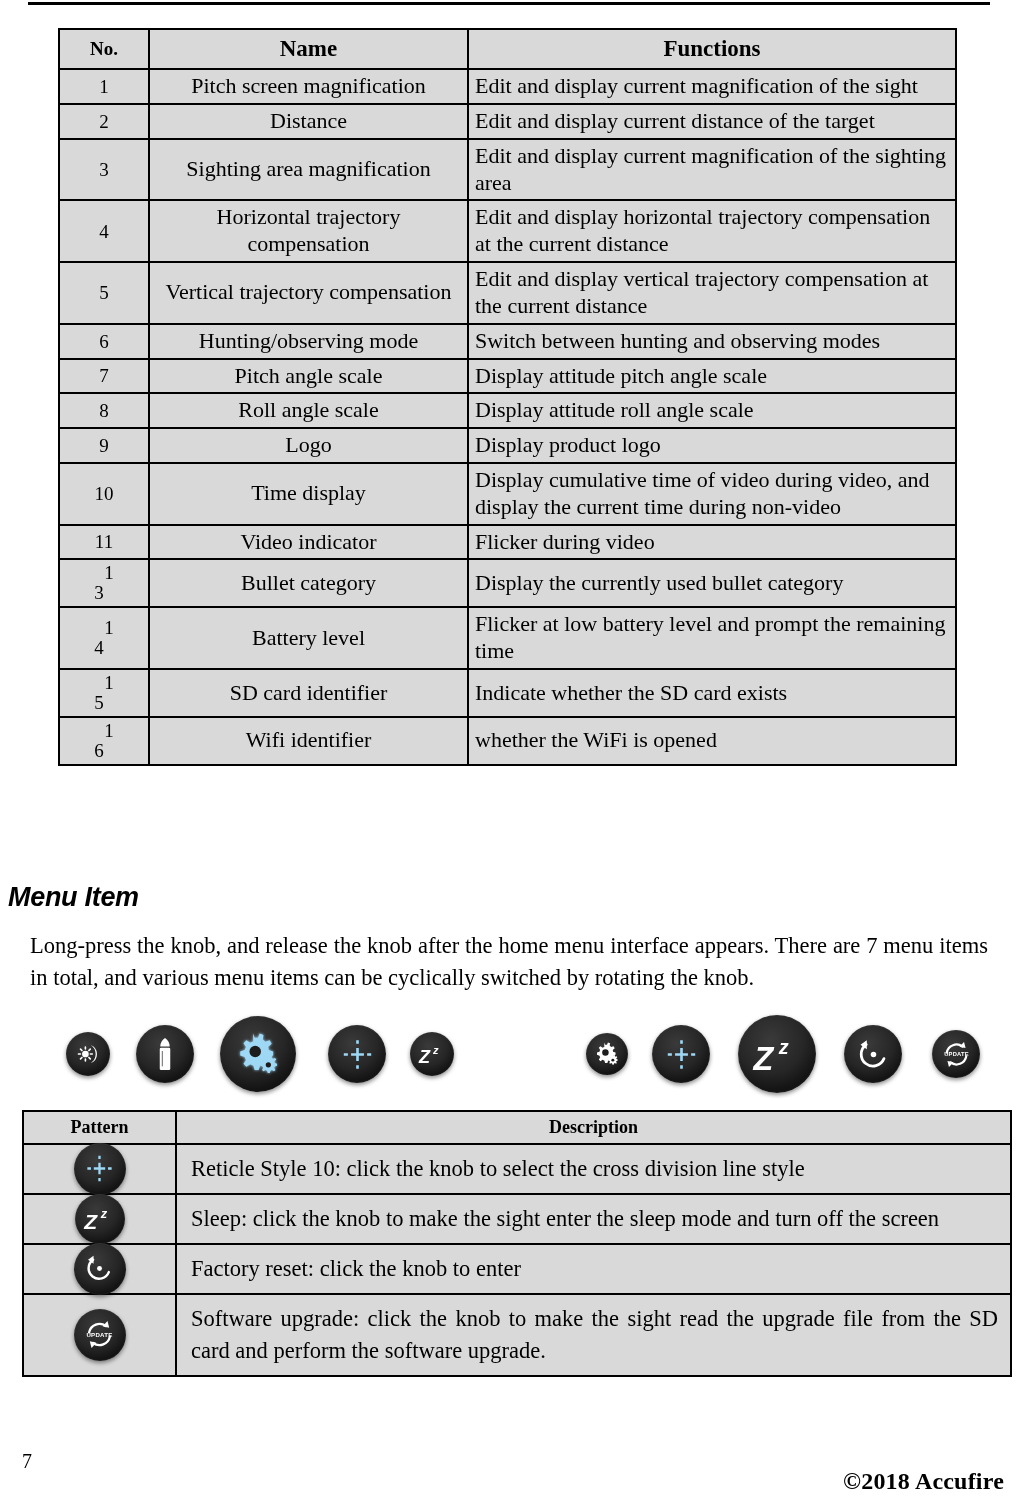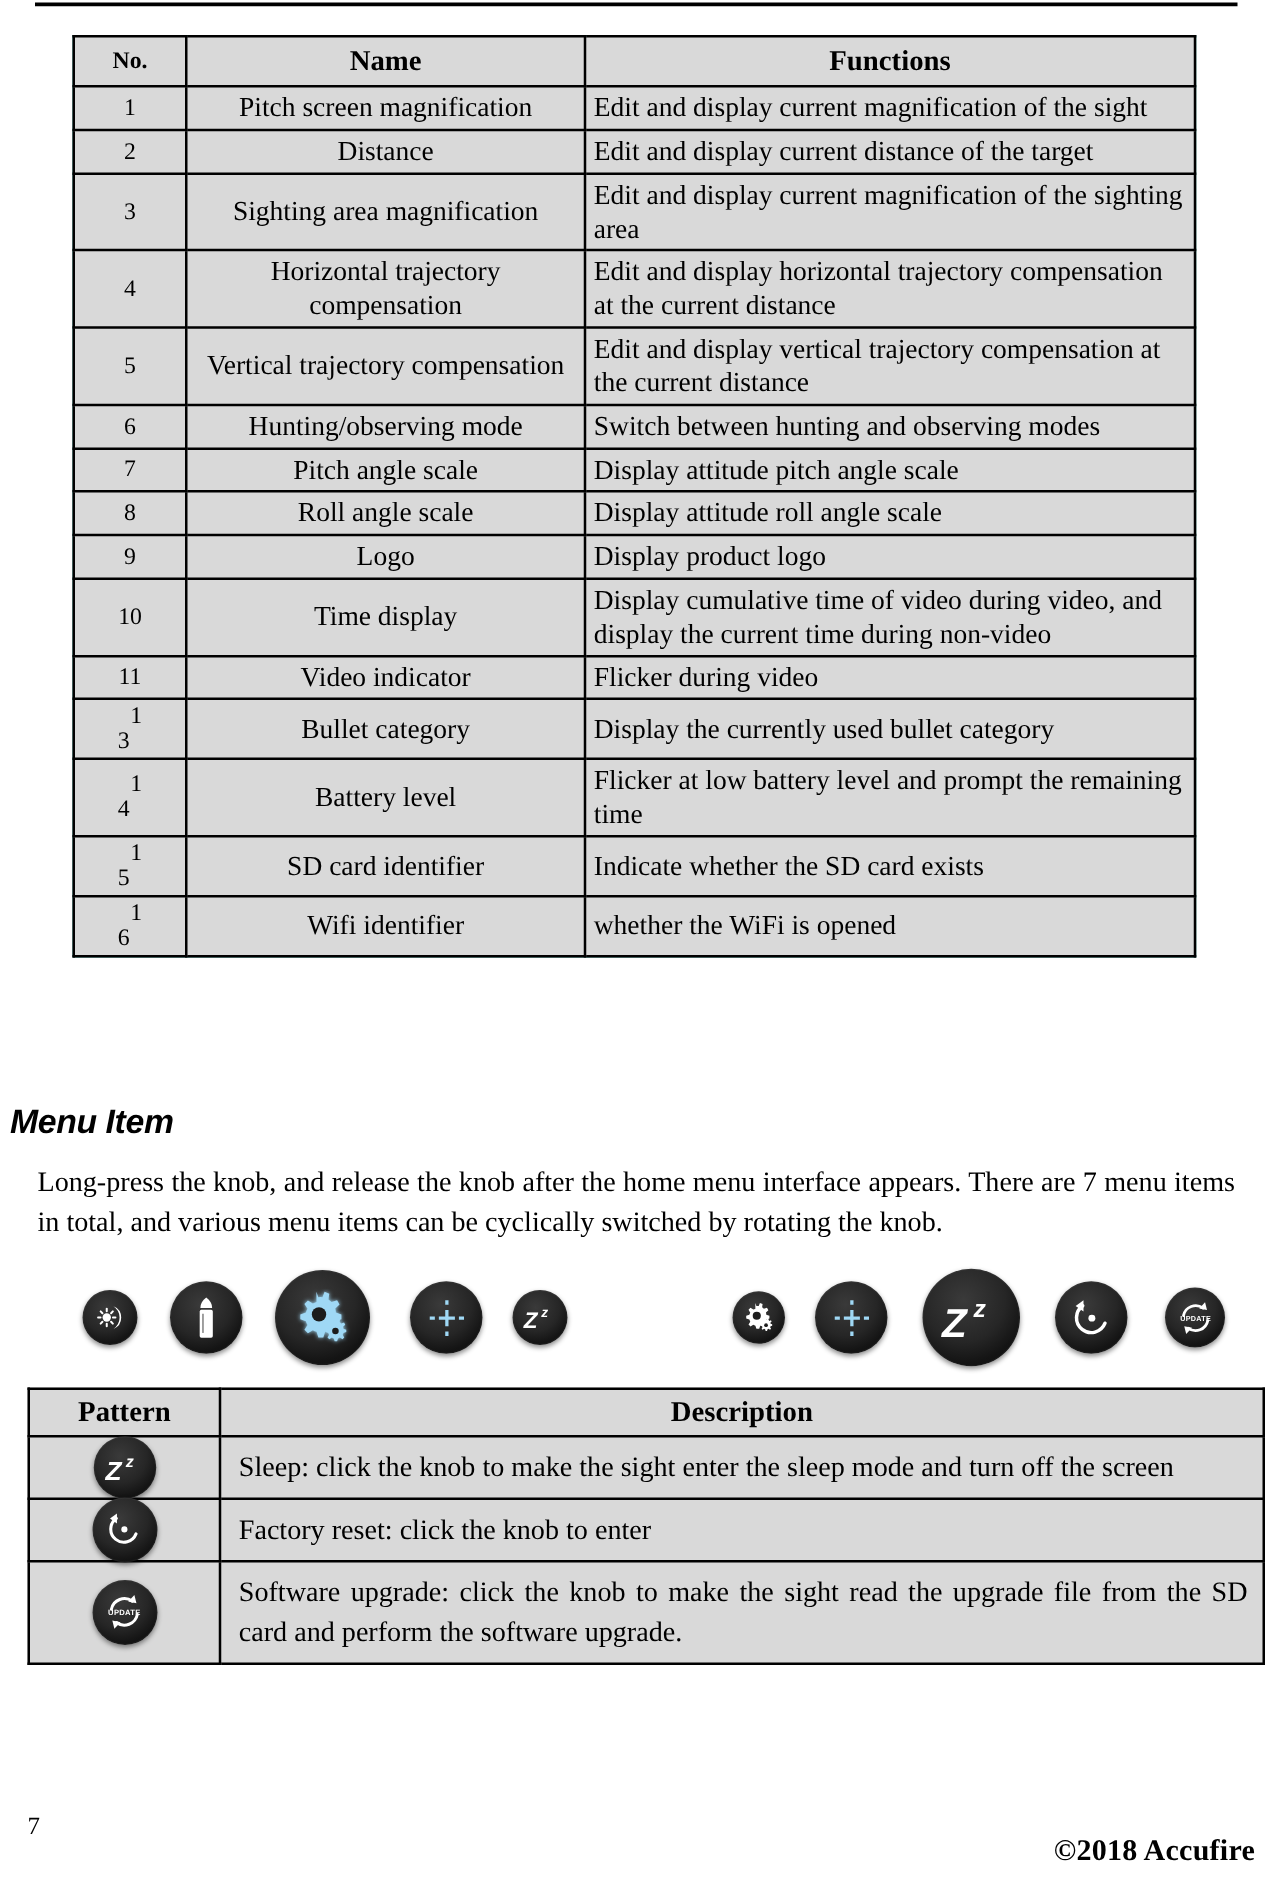--- a/index.html
+++ b/index.html
@@ -28,21 +28,21 @@
   
   .spec-table-wrap {
     position: absolute;
     top: 28px;
     left: 58px;
     width: 899px;
   }
   table.doc-table {
     border-collapse: collapse;
     width: 100%;
-    background: #0f766e;
+    background: #be185d;
     table-layout: fixed;
   }
   table.doc-table td, table.doc-table th {
     border: 2px solid #000;
     background: #d9d9d9;
     padding: 3px 6px;
     font-size: 22px;
     line-height: 1.22;
     vertical-align: middle;
   }
@@ -124,21 +124,21 @@
     table-layout: fixed;
     background: #d9d9d9;
   }
   table.pat-table th, table.pat-table td {
     border: 2px solid #000;
     background: #d9d9d9;
     vertical-align: middle;
   }
   table.pat-table th {
     font-weight: bold;
-    font-size: 23px;
+    font-size: 18px;
     text-align: center;
     padding: 5px 4px;
   }
   .pat-col { width: 153px; text-align: center; padding: 6px 0; }
   .pat-desc {
     font-size: 22.5px;
     line-height: 1.42;
     padding: 8px 12px 8px 14px;
     text-align: justify;
   }
@@ -412,20 +412,39 @@
     <thead>
       <tr>
         <th class="pat-col">Pattern</th>
         <th>Description</th>
       </tr>
     </thead>
     <tbody id="pattern-body">
         <tr>
           <td class="pat-col">
             <div class="pat-cell-inner">
+              <div class="icon-node" style="width: 52px; height: 52px;">
+                <svg width="31" height="31" viewBox="0 0 24 24">
+        <g stroke="#9fd8f5" stroke-width="1.8" stroke-linecap="butt">
+          <line x1="12" y1="7.6" x2="12" y2="16.4"></line>
+          <line x1="7.6" y1="12" x2="16.4" y2="12"></line>
+          <line x1="2.6" y1="12" x2="5.4" y2="12"></line>
+          <line x1="18.6" y1="12" x2="21.4" y2="12"></line>
+          <line x1="12" y1="2.2" x2="12" y2="4.6"></line>
+          <line x1="12" y1="19.4" x2="12" y2="21.8"></line>
+        </g>
+                </svg>
+              </div>
+            </div>
+          </td>
+          <td class="pat-desc">Reticle Style    10: click the knob to select the cross division line style</td>
+        </tr>
+        <tr>
+          <td class="pat-col">
+            <div class="pat-cell-inner">
               <div class="icon-node" style="width: 50px; height: 50px;">
                 <svg width="35" height="30" viewBox="0 0 30 24">
         <text x="2" y="20.5" font-family="'Liberation Sans',sans-serif" font-size="18" font-weight="bold" font-style="italic" fill="#ffffff">Z</text>
         <text x="16" y="11.5" font-family="'Liberation Sans',sans-serif" font-size="11" font-weight="bold" font-style="italic" fill="#ffffff">z</text>
       </svg>
               </div>
             </div>
           </td>
           <td class="pat-desc">Sleep: click the knob to make the sight enter the sleep mode and turn off the screen</td>
         </tr>

